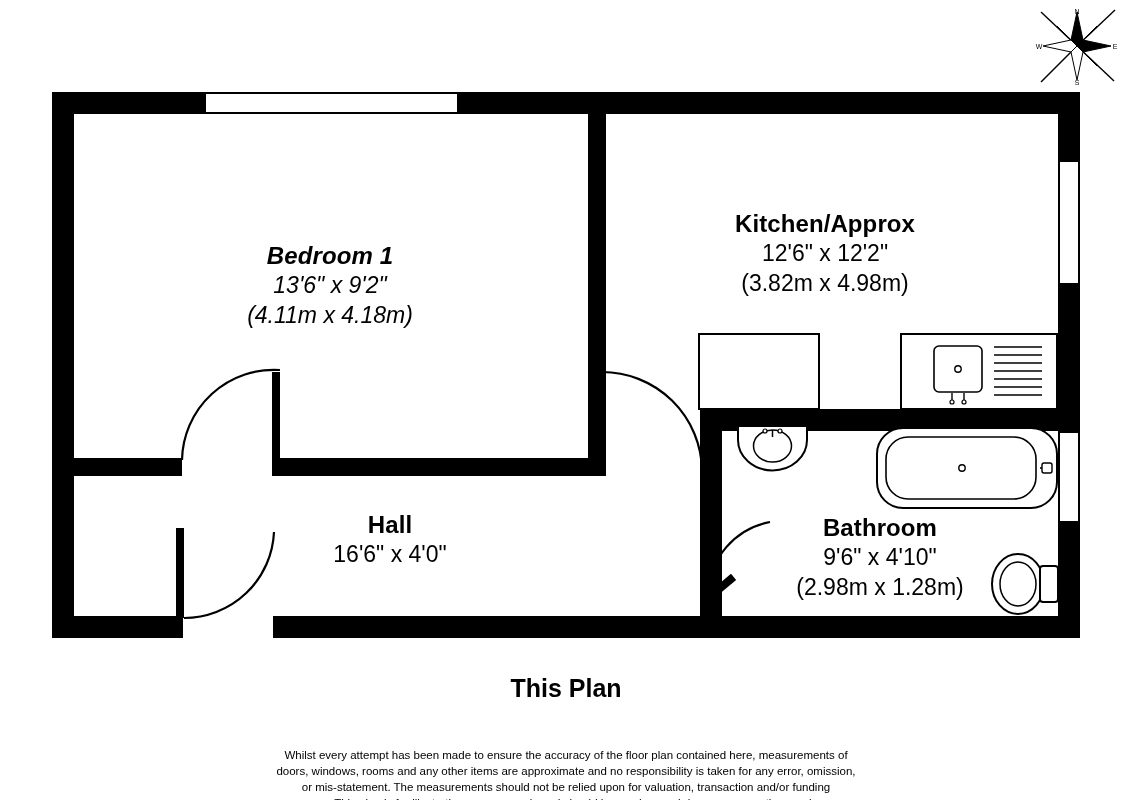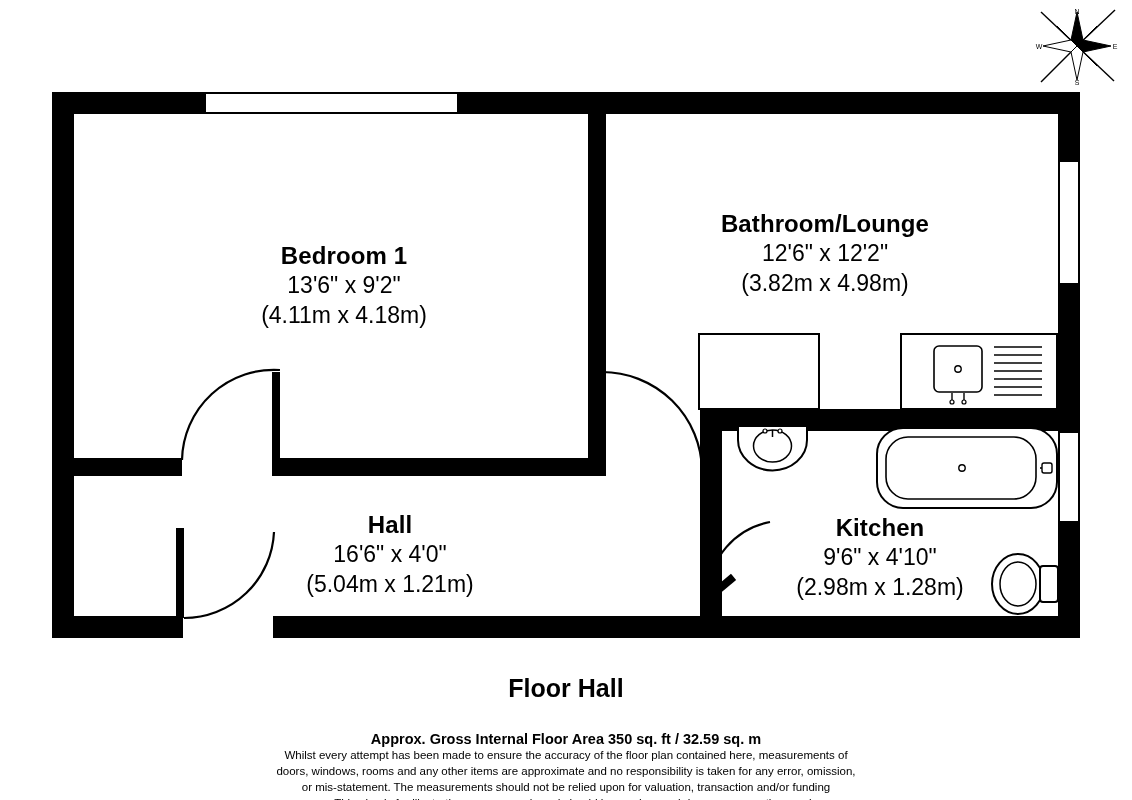--- a/index.html
+++ b/index.html
@@ -244,41 +244,39 @@
   </div>
 
   <div class="fixture" style="left:988px; top:548px; width:72px; height:74px;">
     <svg width="72" height="74" viewBox="0 0 72 74">
       <ellipse cx="30" cy="36" rx="26" ry="30" fill="#fff" stroke="#000" stroke-width="2"></ellipse>
       <ellipse cx="30" cy="36" rx="18" ry="22" fill="#fff" stroke="#000" stroke-width="1.5"></ellipse>
       <rect x="52" y="18" width="18" height="36" rx="3" fill="#fff" stroke="#000" stroke-width="2"></rect>
     </svg>
   </div>
 
-  <div class="room-label" style="left:144px; top:240px; width:400px;">
+  <div class="room-label" style="left:130px; top:240px; width:400px;font-style:italic;">
     <div class="room-name">Bedroom 1</div>
     <div class="room-dim">13'6" x 9'2"</div>
     <div class="room-dim">(4.11m x 4.18m)</div>
   </div>
 
   <div class="room-label" style="left:625px; top:208px; width:400px;">
-    <div class="room-name">Bathroom/Lounge</div>
+    <div class="room-name">Kitchen/Approx</div>
     <div class="room-dim">12'6" x 12'2"</div>
     <div class="room-dim">(3.82m x 4.98m)</div>
   </div>
 
   <div class="room-label" style="left:190px; top:509px; width:400px;">
     <div class="room-name">Hall</div>
     <div class="room-dim">16'6" x 4'0"</div>
-    <div class="room-dim">(5.04m x 1.21m)</div>
   </div>
 
   <div class="room-label" style="left:680px; top:512px; width:400px;">
-    <div class="room-name">Kitchen</div>
+    <div class="room-name">Bathroom</div>
     <div class="room-dim">9'6" x 4'10"</div>
     <div class="room-dim">(2.98m x 1.28m)</div>
   </div>
 
-  <div id="floorplan-title">Floor Hall</div>
-  <div id="area-line">Approx. Gross Internal Floor Area 350 sq. ft / 32.59 sq. m</div>
+  <div id="floorplan-title">This Plan</div>
   <div id="disclaimer">Whilst every attempt has been made to ensure the accuracy of the floor plan contained here, measurements of doors, windows, rooms and any other items are approximate and no responsibility is taken for any error, omission, or mis-statement. The measurements should not be relied upon for valuation, transaction and/or funding purposes. This plan is for illustrative purposes only and should be used as such by any prospective purchaser or tenant.</div>
 
 </div>
 
 </body></html>

